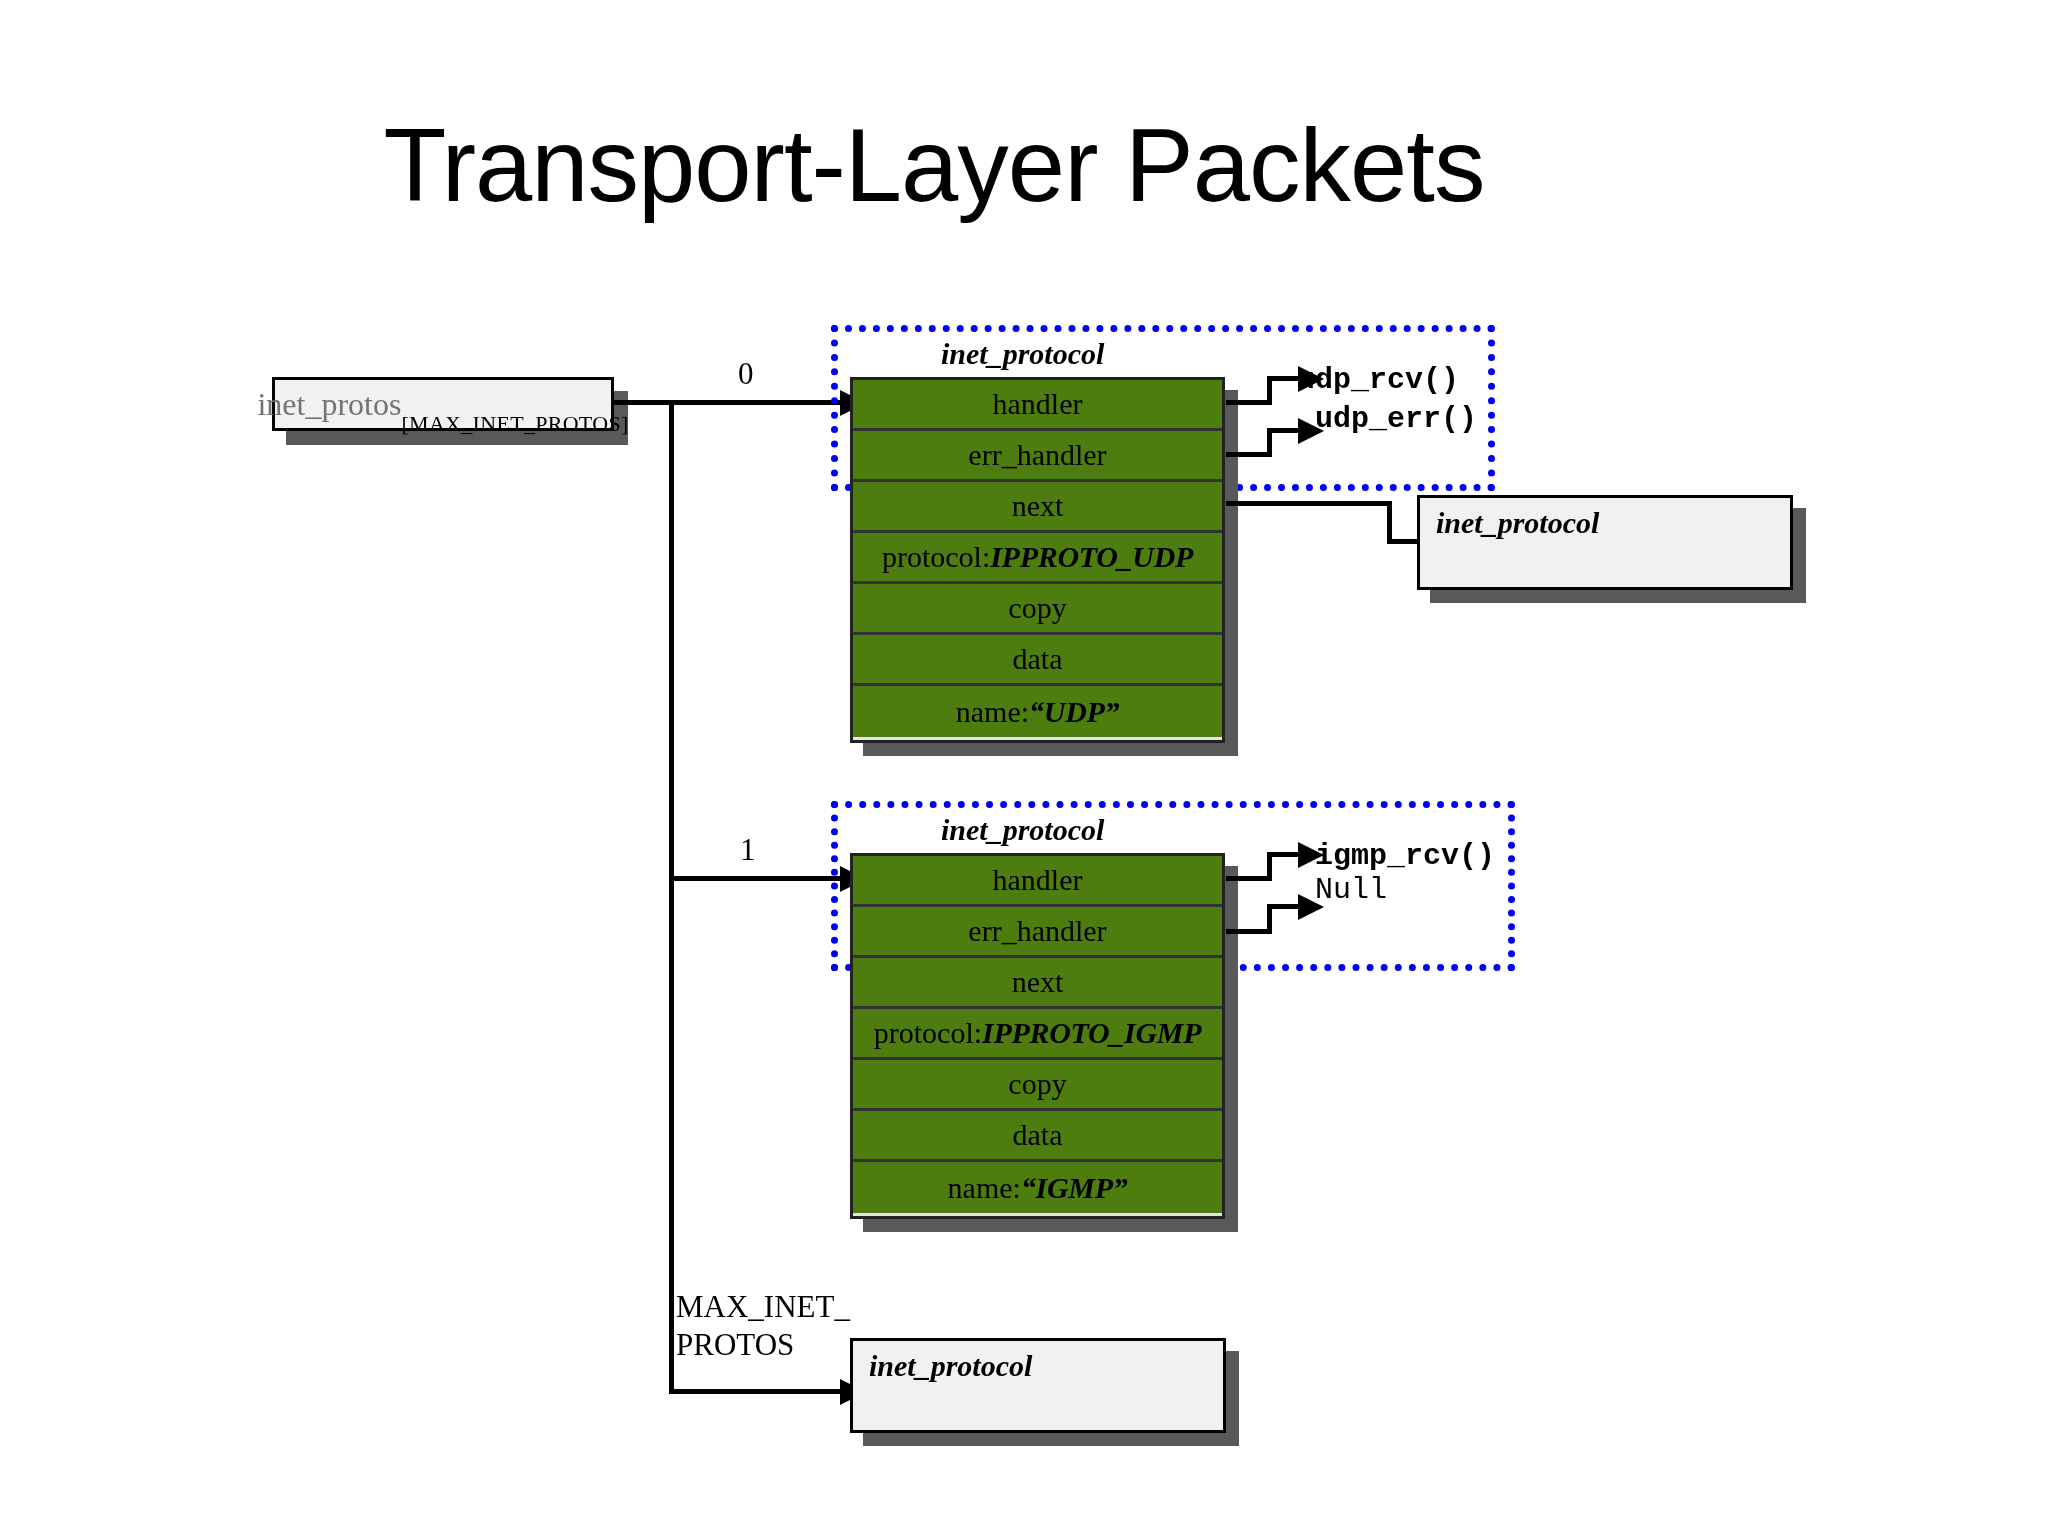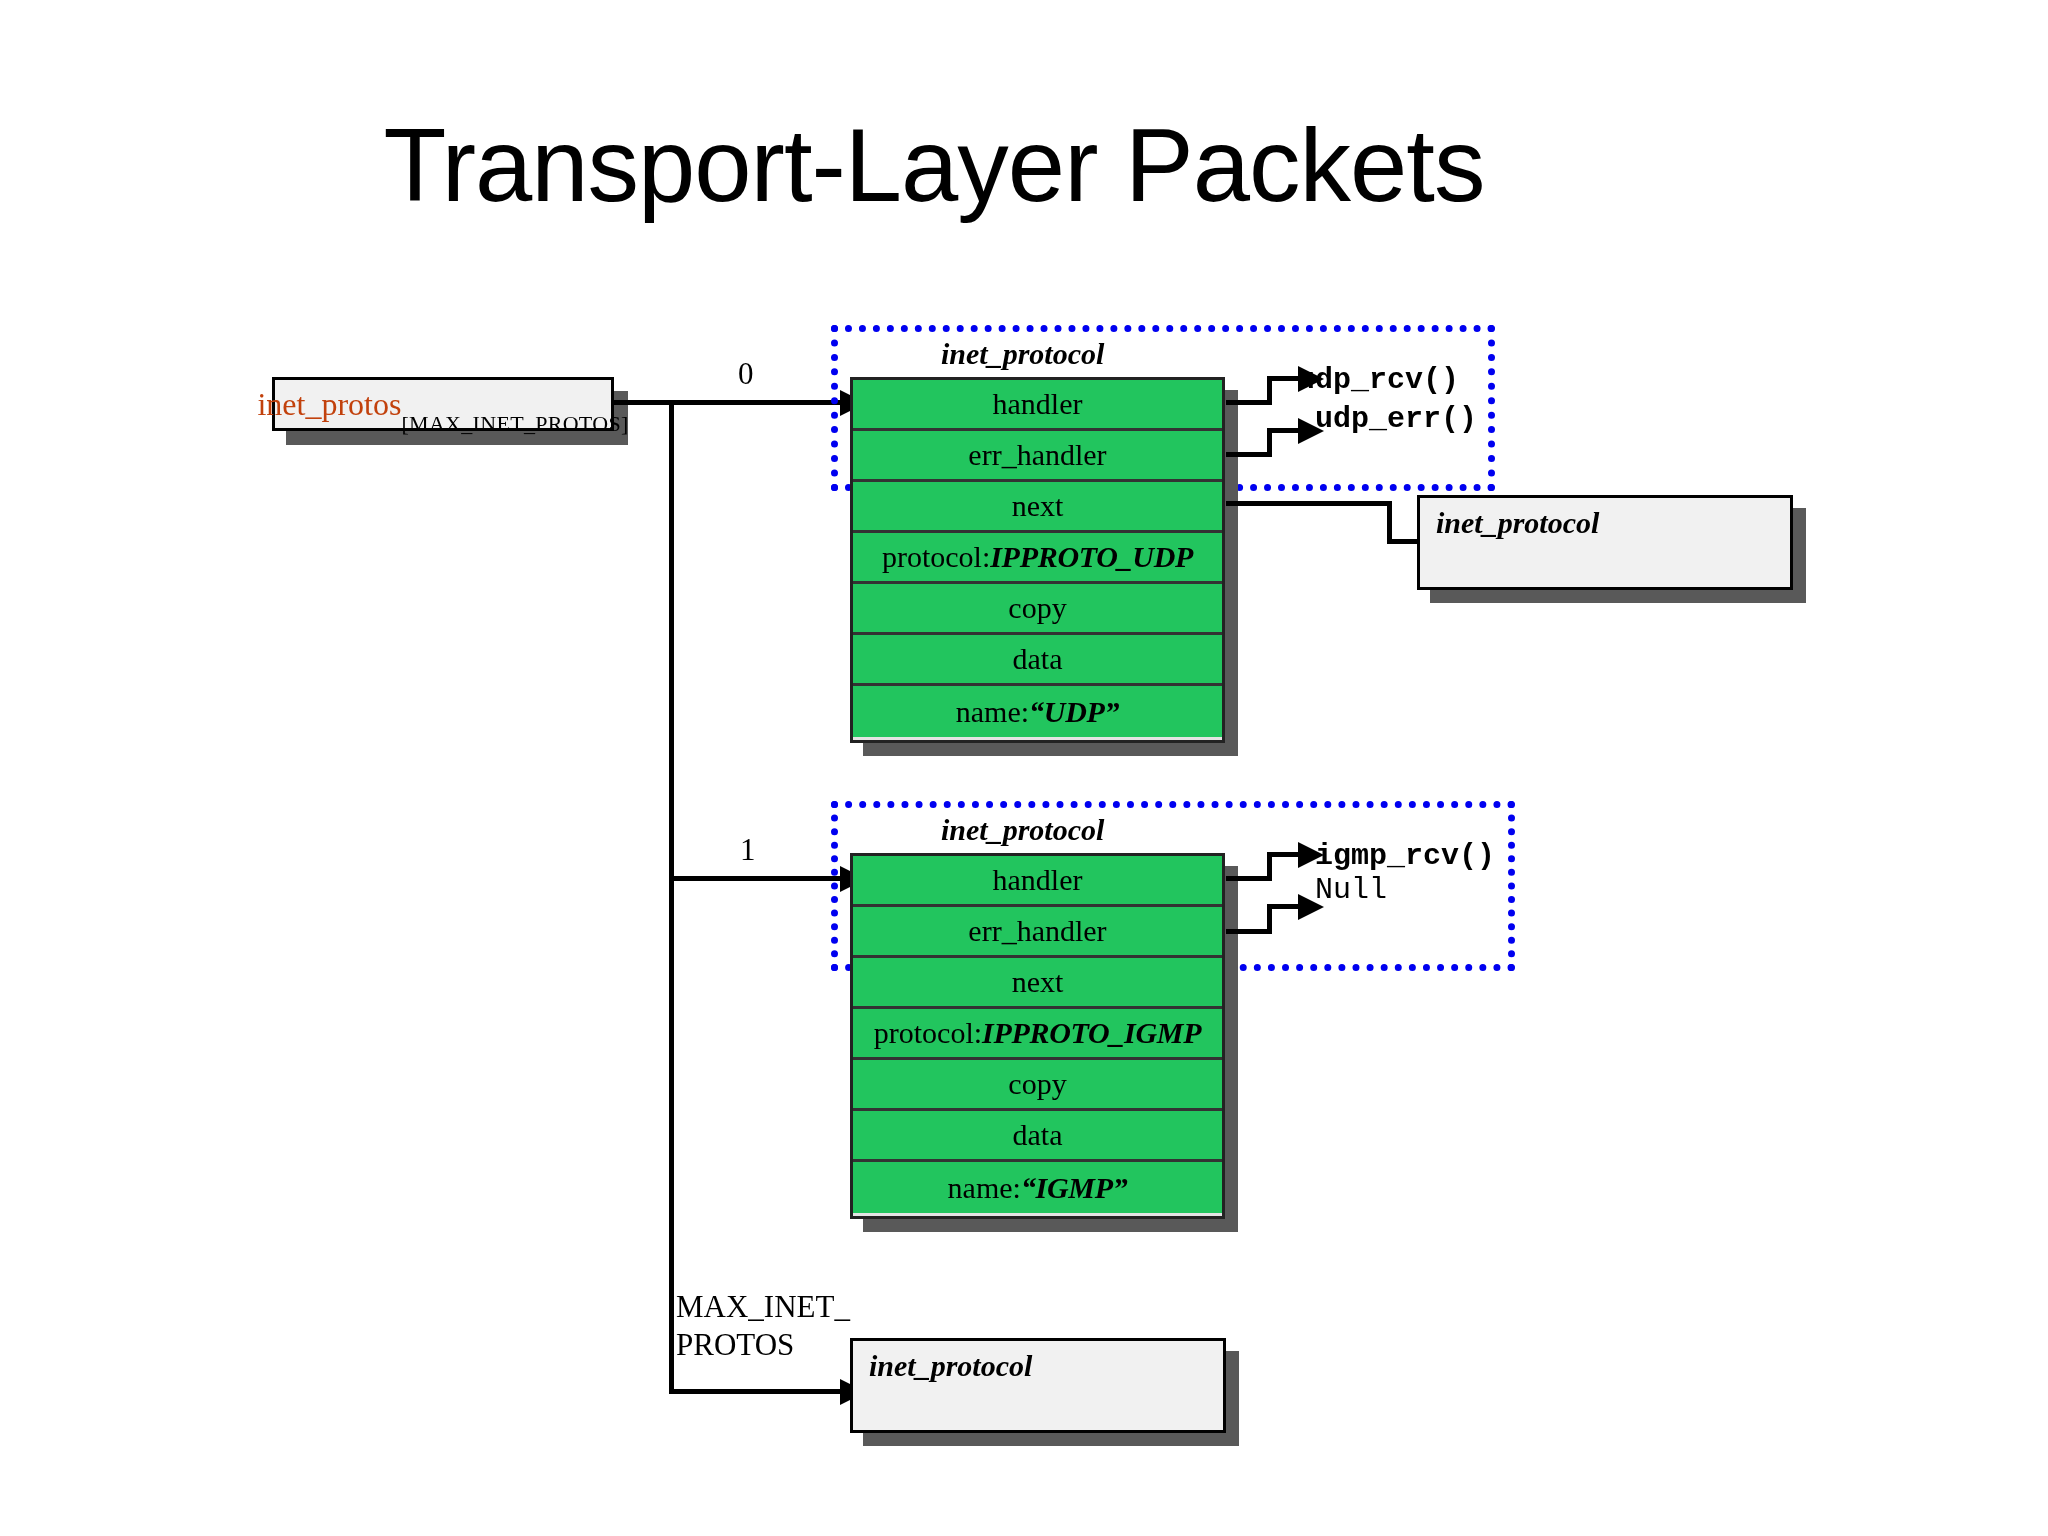--- a/index.html
+++ b/index.html
@@ -63,21 +63,21 @@
     height: 54px;
     background: #f1f1f1;
     border: 3px solid #000000;
     box-sizing: border-box;
     display: flex;
     align-items: center;
     justify-content: center;
   }
   #inet-protos-box .arrname {
     font-size: 32px;
-    color: #c2410c;
+    color: #737373;
     white-space: nowrap;
   }
   #inet-protos-box .arrsub {
     font-size: 22px;
     font-variant: small-caps;
     letter-spacing: .3px;
     color: #000;
     white-space: nowrap;
     position: relative;
     top: 20px;
@@ -92,21 +92,21 @@
   }
   .struct .row {
     height: 51px;
     border-bottom: 3px solid #333333;
     box-sizing: border-box;
     display: flex;
     align-items: center;
     justify-content: center;
     font-size: 30px;
     color: #000000;
-    background: #22c55e;
+    background: #4d7c0f;
     white-space: nowrap;
     overflow: hidden;
   }
   .struct .row:last-child { border-bottom: none; }
   .struct .row b {
     font-style: italic;
     font-weight: bold;
     letter-spacing: -.3px;
   }
 

